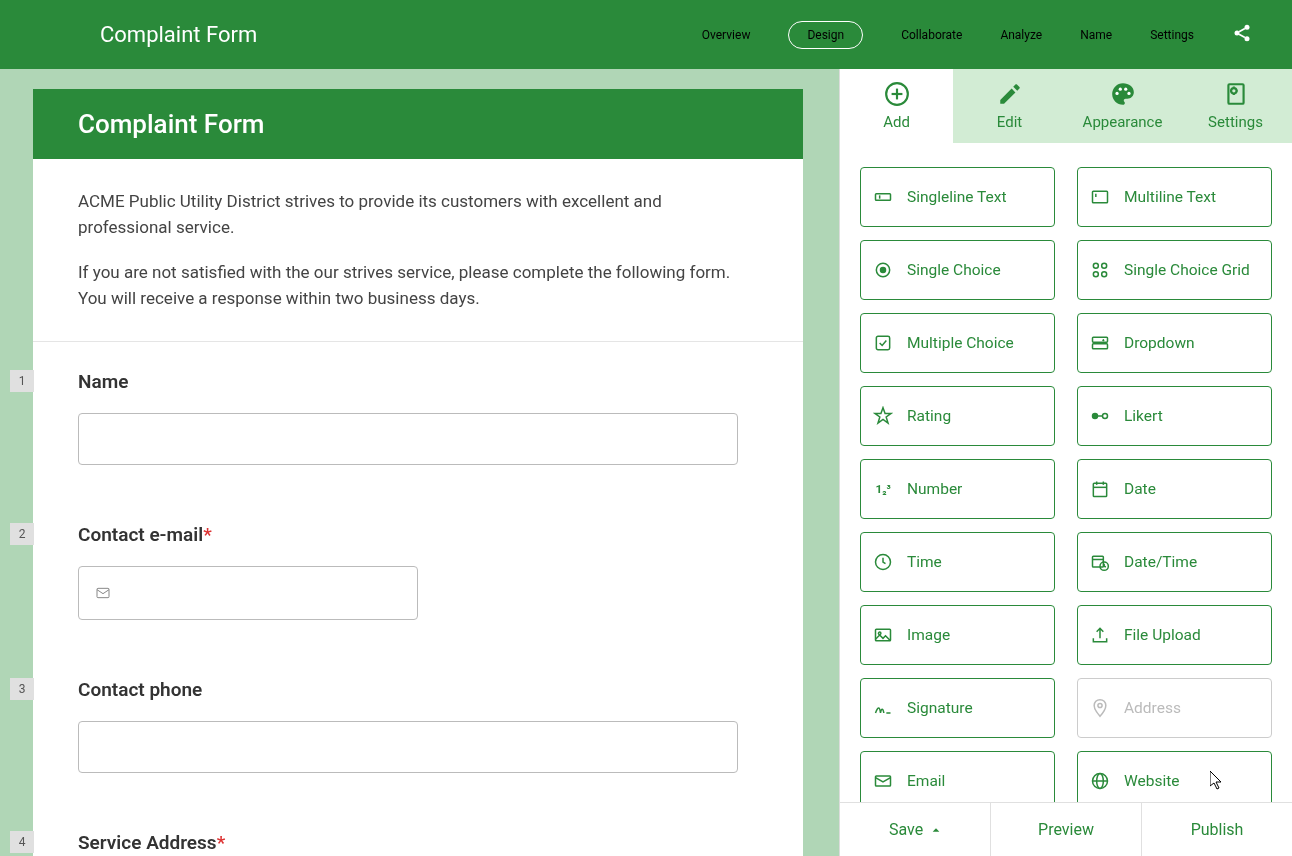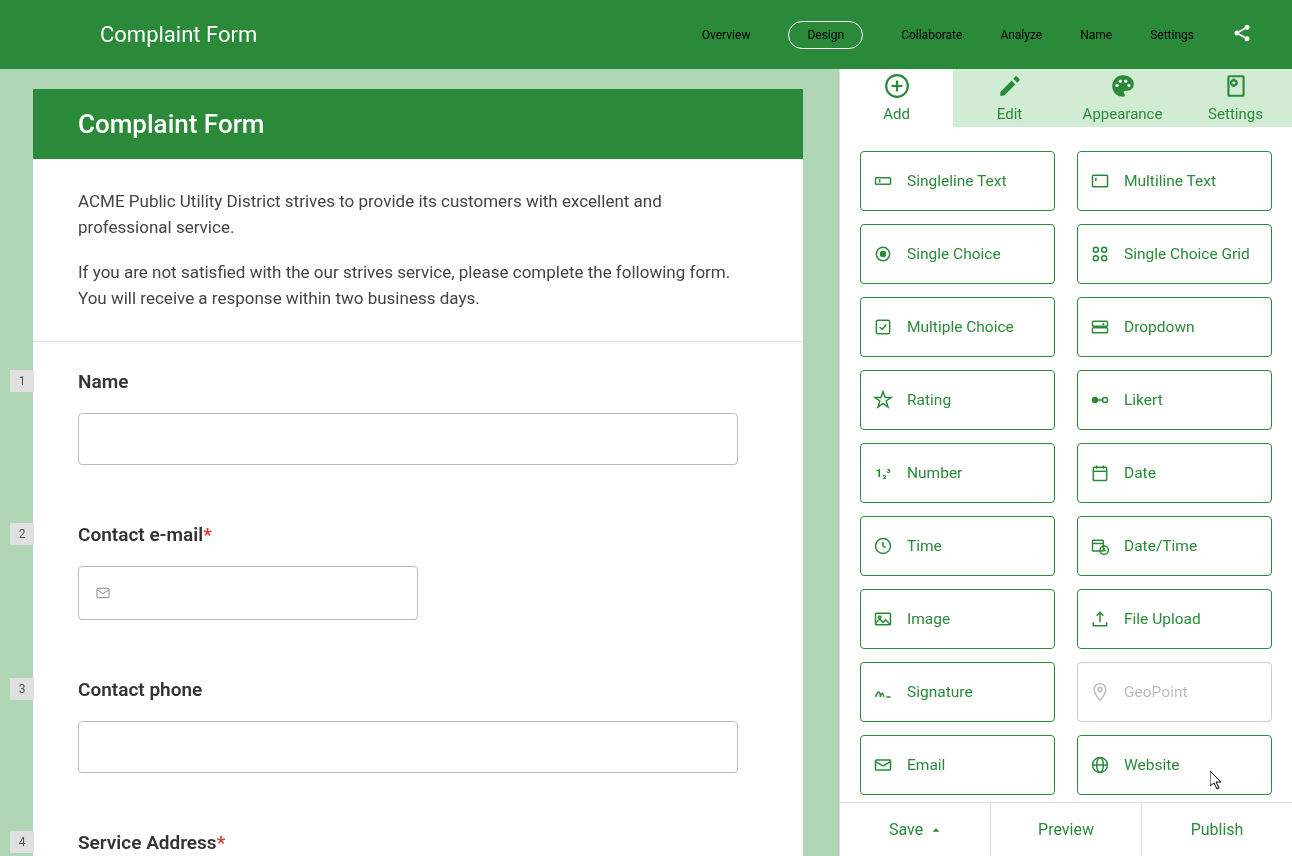--- a/index.html
+++ b/index.html
@@ -116,21 +116,21 @@
 }
 .side-panel {
   width: 453px;
   background: white;
   display: flex;
   flex-direction: column;
   border-left: 1px solid #dcdcdc;
 }
 .panel-tabs {
   display: flex;
-  height: 58px;
+  height: 74px;
 }
 .panel-tab {
   flex: 1;
   display: flex;
   flex-direction: column;
   align-items: center;
   justify-content: center;
   gap: 6px;
   cursor: pointer;
   color: #2a8a3a;
@@ -412,21 +412,21 @@
           <svg viewBox="0 0 24 24" fill="none" stroke="currentColor" stroke-width="1.8">
               <path d="M3 18c3-8 5-8 6 0 1-6 3-6 4 0M16 18h5"></path>
             </svg>
           <span>Signature</span>
         </div>
         <div class="field-item disabled">
           <svg viewBox="0 0 24 24" fill="none" stroke="currentColor" stroke-width="1.8">
               <path d="M12 2C8 2 5 5 5 9c0 5 7 13 7 13s7-8 7-13c0-4-3-7-7-7z"></path>
               <circle cx="12" cy="9" r="2.5"></circle>
             </svg>
-          <span>GeoPoint</span>
+          <span>Address</span>
         </div>
         <div class="field-item">
           <svg viewBox="0 0 24 24" fill="none" stroke="currentColor" stroke-width="1.8">
               <rect x="3" y="6" width="18" height="12" rx="1"></rect>
               <path d="M3 8l9 5 9-5"></path>
             </svg>
           <span>Email</span>
         </div>
         <div class="field-item">
           <svg viewBox="0 0 24 24" fill="none" stroke="currentColor" stroke-width="1.8">

